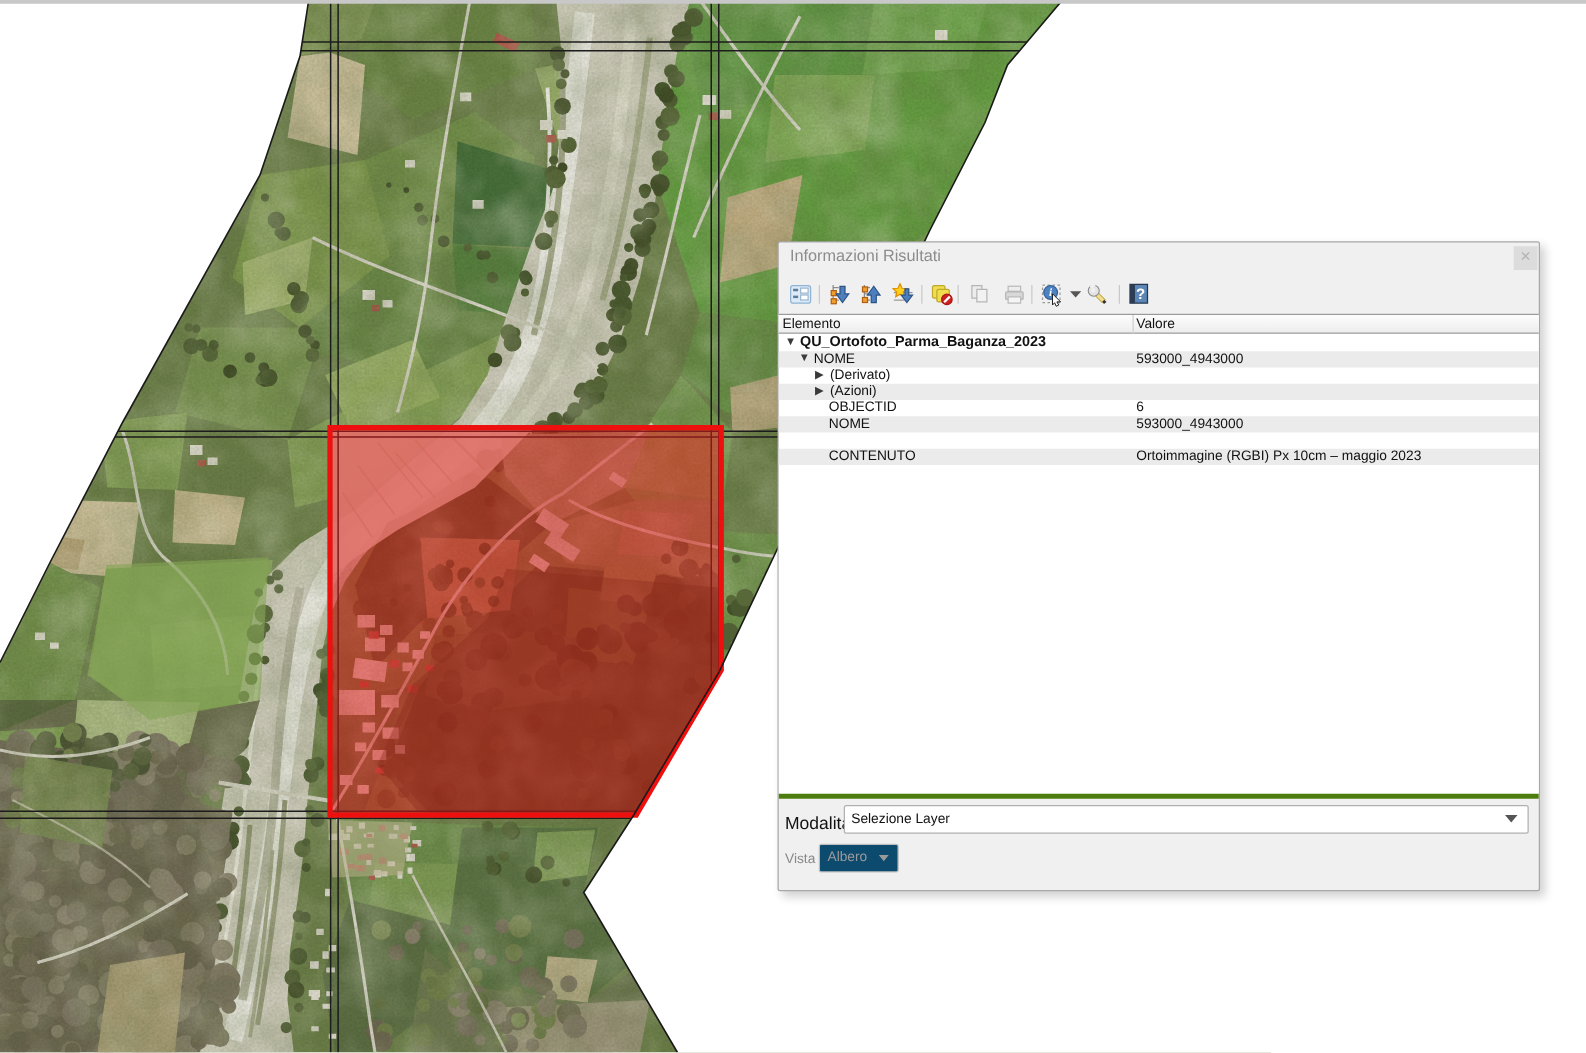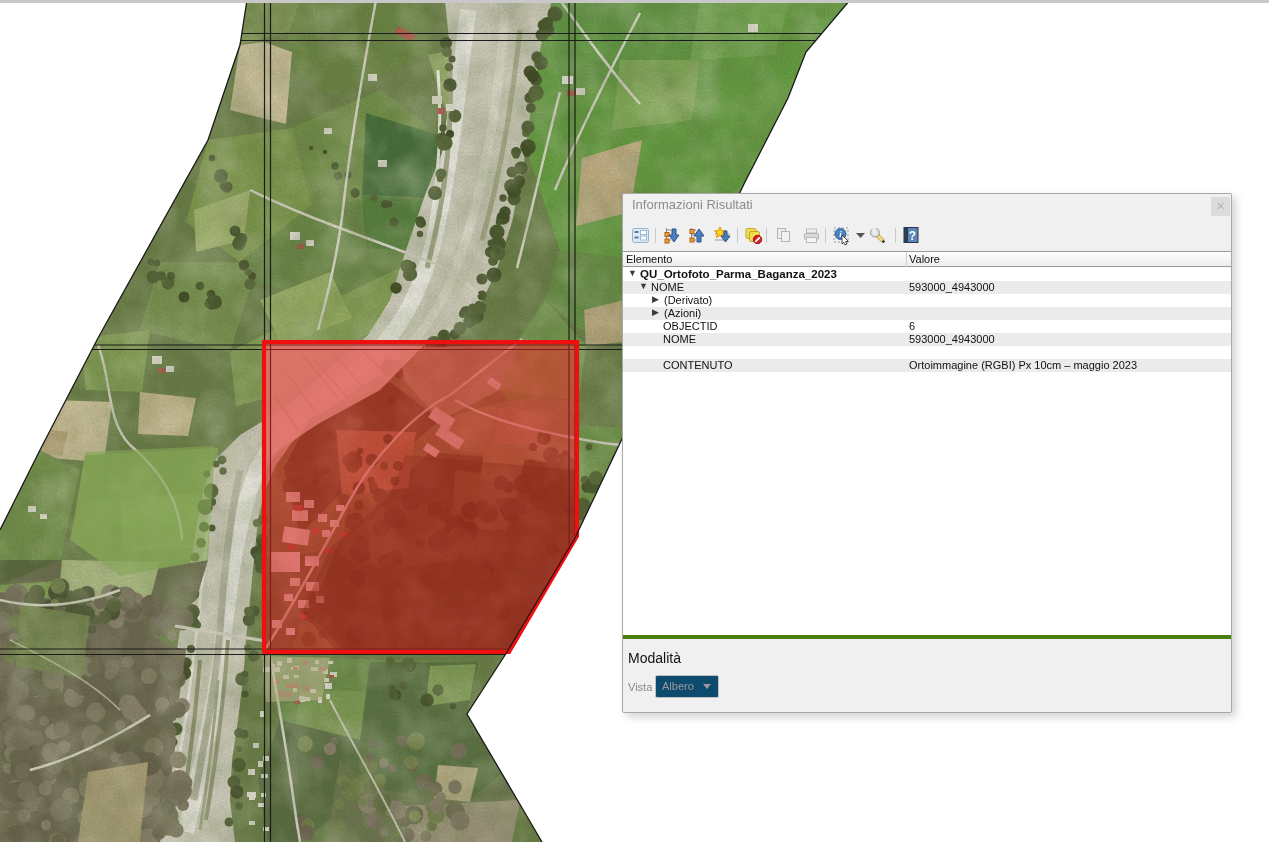--- a/index.html
+++ b/index.html
@@ -1172,19 +1172,23 @@
       <div class="trow gray" style="top:81px;">
           <span class="tname" style="left:40px;">NOME</span>
           <span class="tval">593000_4943000</span>
         </div>
       <div class="trow gray" style="top:107px;">
           <span class="tname" style="left:40px;">CONTENUTO</span>
           <span class="tval">Ortoimmagine (RGBI) Px 10cm – maggio 2023</span>
         </div>
     </div>
     <div id="modlab">Modalità</div>
+    <div id="modcombo">
+        <span>Selezione Layer</span>
+        <div class="ar"></div>
+      </div>
     <div id="vislab">Vista</div>
     <div id="viscombo">
         <span>Albero</span>
         <div class="ar"></div>
       </div>
   </div>
 </div>
 
 </body></html>

